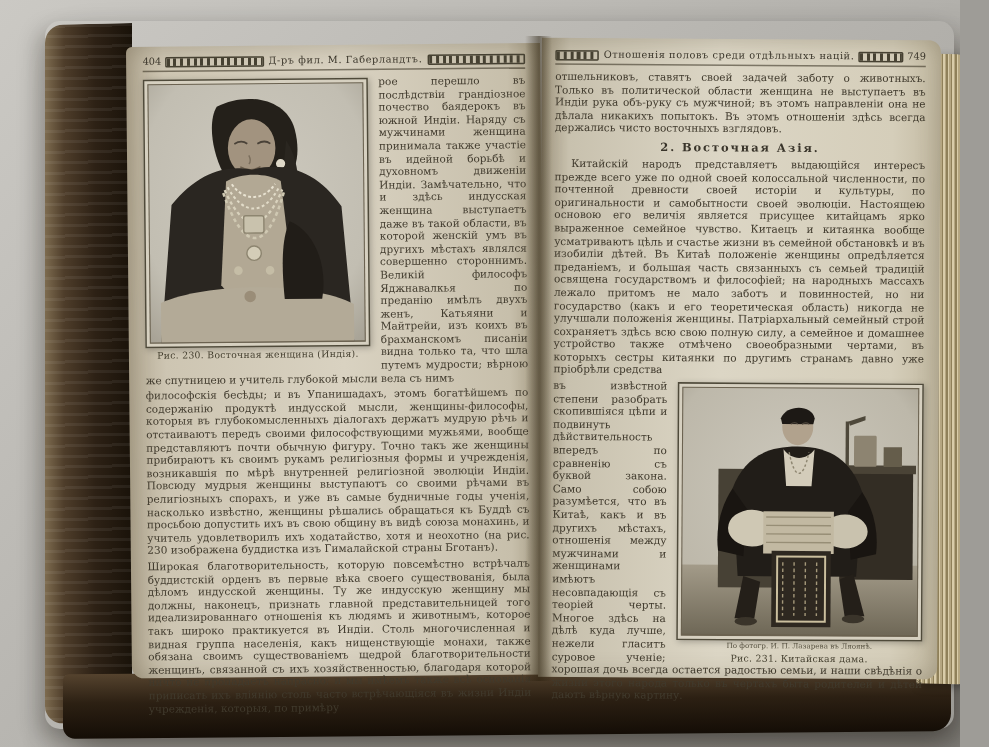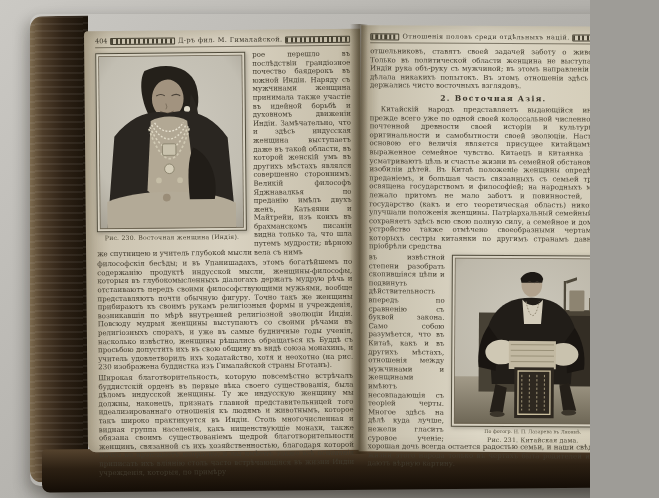--- a/index.html
+++ b/index.html
@@ -1,16 +1,16 @@
 <!DOCTYPE html>
 <html><head>
 <meta charset="utf-8">
 <style>
   html,body{margin:0;padding:0;background:#9e9c97;}
-  .scene{position:relative;width:590px;height:498px;overflow:hidden;
+  .scene{position:relative;width:640px;height:498px;overflow:hidden;
     background:linear-gradient(135deg,#cbc9c4 0%,#bab8b3 38%,#aaa8a3 75%,#9b9994 100%);
     font-family:"DejaVu Serif","Liberation Serif",serif;}
   .book-shadow{position:absolute;left:30px;top:14px;width:606px;height:472px;border-radius:10px;
     box-shadow:14px 18px 28px rgba(20,15,8,.45), -4px 6px 14px rgba(20,15,8,.25);}
   .cover-left{position:absolute;left:30px;top:16px;width:58px;height:466px;
     background:linear-gradient(90deg,#7d6b4f 0%,#4e3d2a 22%,#2d2115 58%,#191209 100%),
       repeating-linear-gradient(180deg,rgba(255,255,255,.06) 0 2px,rgba(0,0,0,0) 2px 7px);
     background-blend-mode:overlay;border-radius:12px 0 0 12px;transform:skewY(-1.2deg);}
   .cover-bottom{position:absolute;left:42px;top:447px;width:592px;height:43px;
     background:linear-gradient(180deg,#55432e 0%,#2c2013 45%,#140d06 100%);
@@ -51,21 +51,21 @@
 <div class="scene">
   <div class="book-shadow"></div>
   <div class="cover-left"></div>
   <div class="cover-bottom"></div>
   <div class="fore-edge"></div>
 
   <div class="page page-left">
     <div class="pg-head">
       <span class="pgnum">404</span>
       <span class="orn"></span>
-      <span class="runtitle">Д-ръ фил. М. Гималайской.</span>
+      <span class="runtitle">Д-ръ фил. М. Габерландтъ.</span>
       <span class="orn"></span>
     </div>
     <div class="flow">
       <div class="fig-left">
         <div class="photo">
           <svg viewBox="0 0 150 180" xmlns="http://www.w3.org/2000/svg">
             <defs>
               <radialGradient id="vig1" cx="50%" cy="42%" r="75%">
                 <stop offset="0%" stop-color="#cdc9be"></stop>
                   <stop offset="72%" stop-color="#c2beb2"></stop>

